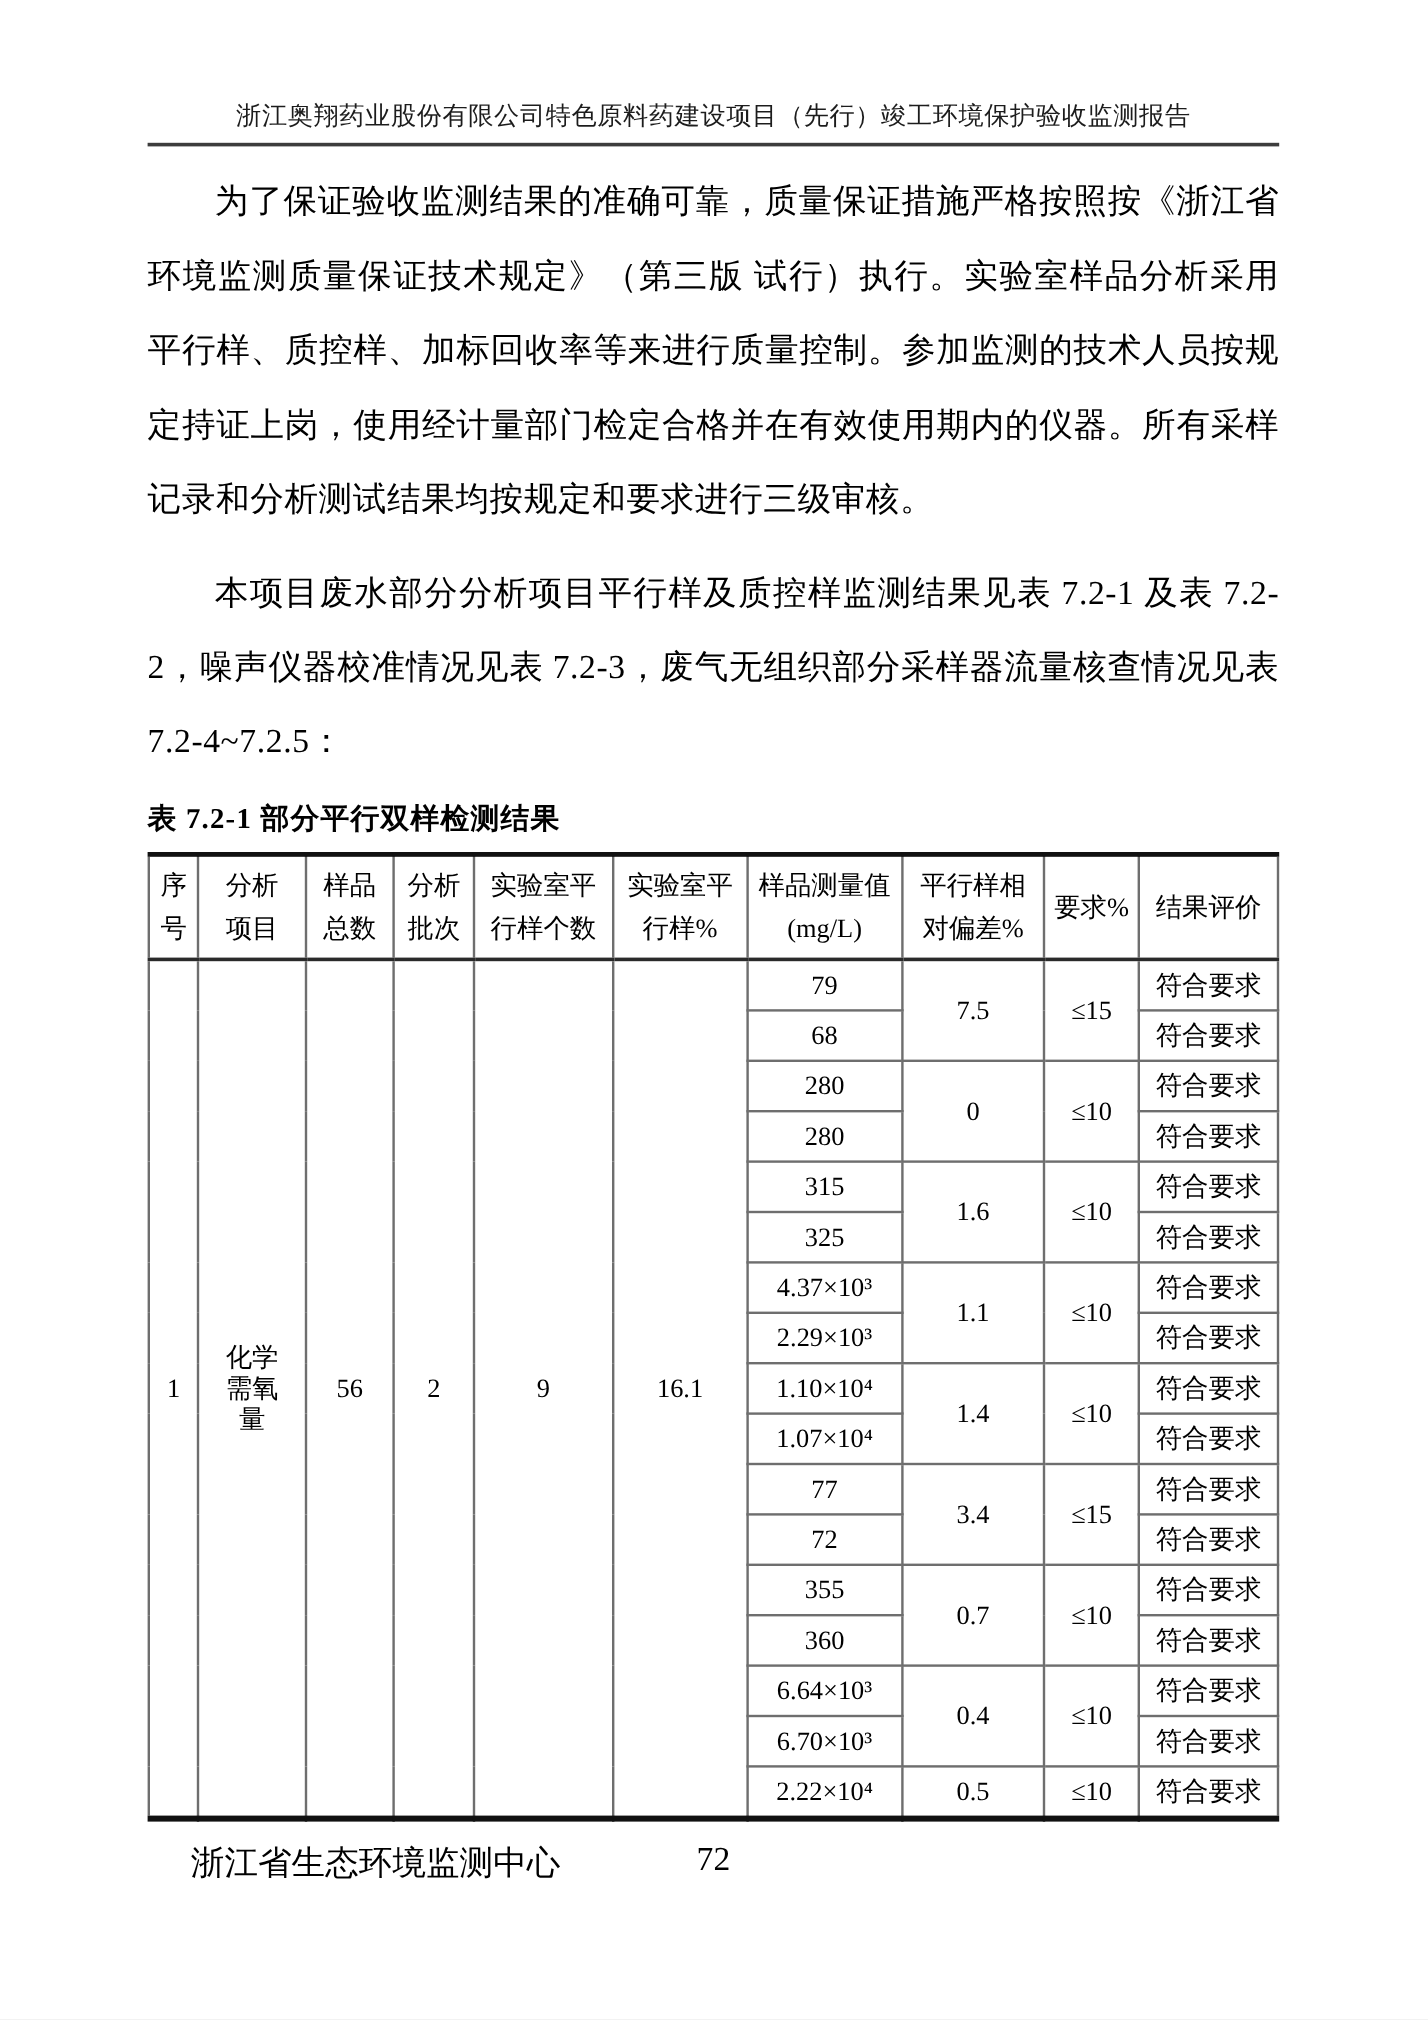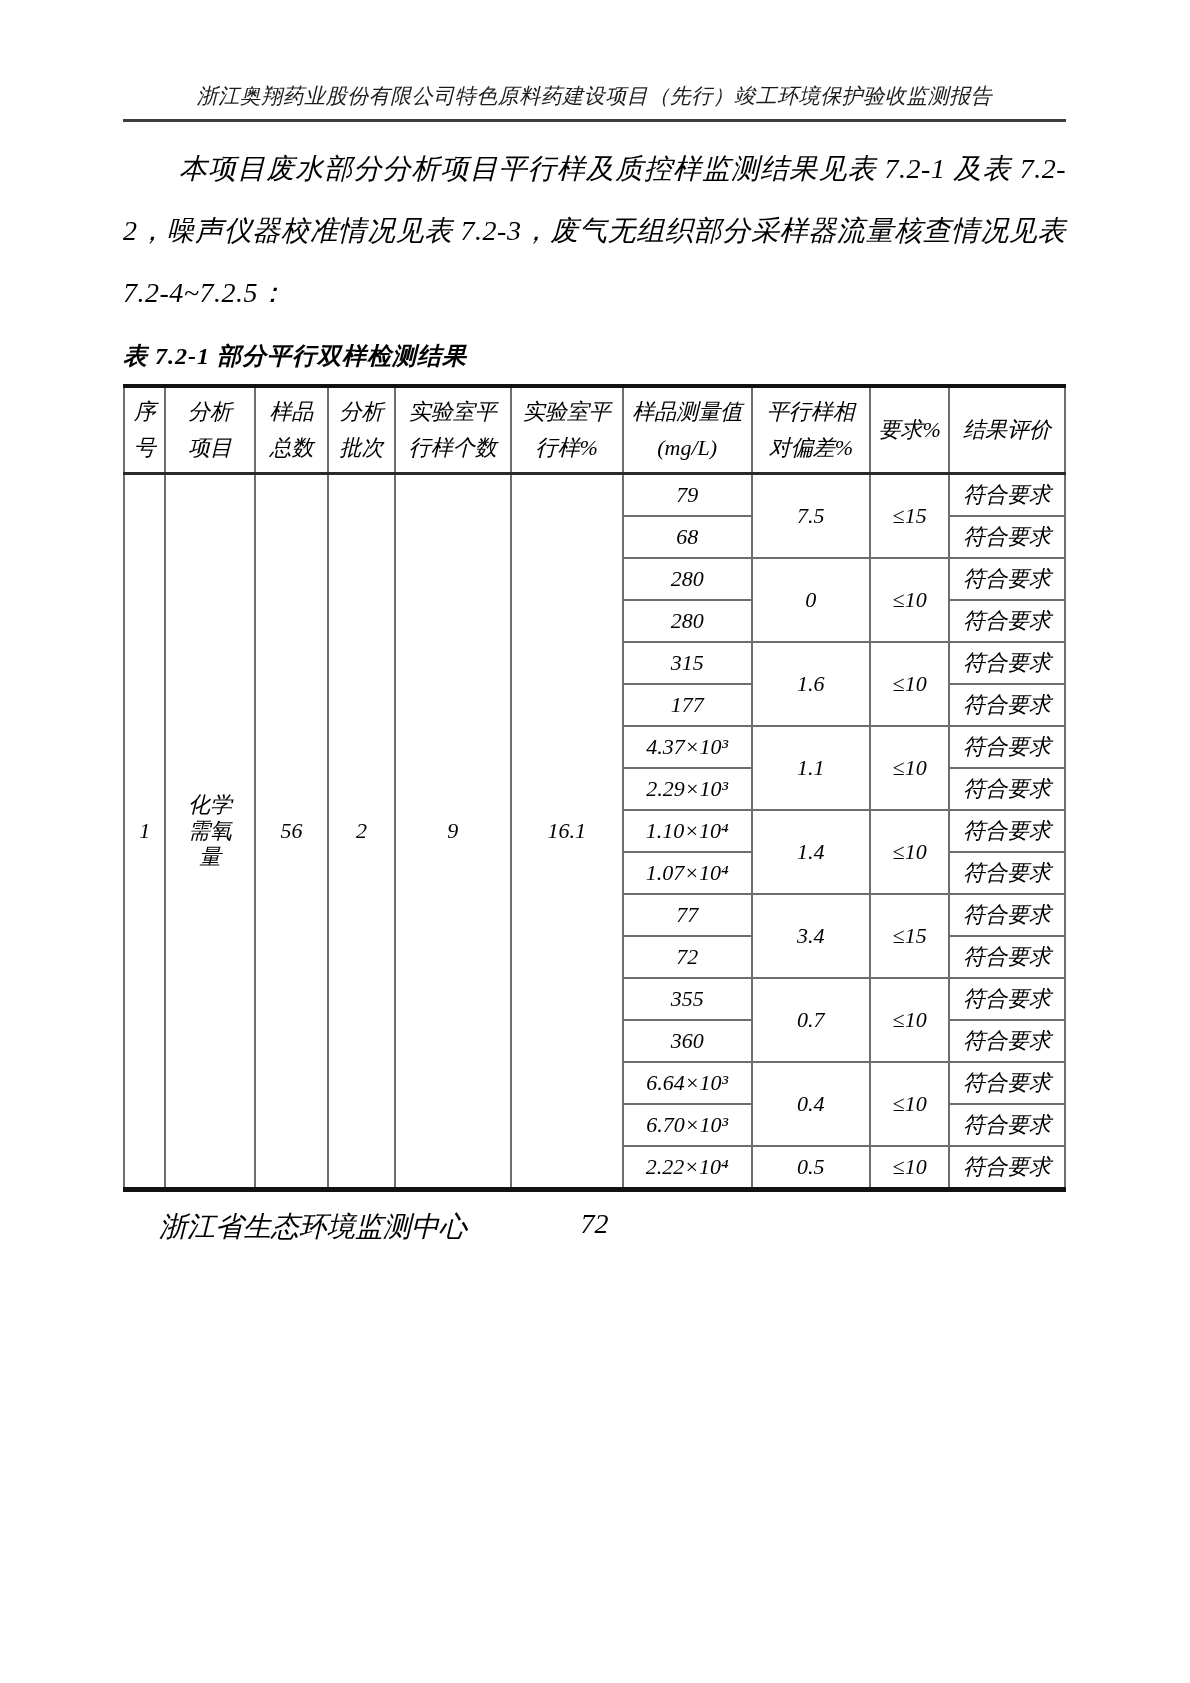--- a/index.html
+++ b/index.html
@@ -1,21 +1,21 @@
 <!DOCTYPE html>
 <html><head>
 <meta charset="utf-8">
 <style>
   html,body{margin:0;padding:0;background:#e8e8e8;}
   .page{
     width:1190px;height:1683px;margin:0 auto;background:#ffffff;
     font-family:"Liberation Serif","DejaVu Serif",serif;color:#000;
     position:relative;box-sizing:border-box;overflow:hidden;
   }
-  .content{position:absolute;left:123px;width:943px;top:0;font-style:italic;}
+  .content{position:absolute;left:123px;width:943px;top:0;}
   .doc-header-title{
     padding-top:82px;text-align:center;font-size:21px;color:#1c1c1c;
     letter-spacing:0.5px;white-space:nowrap;
   }
   .doc-header-rule{margin-top:9px;border-bottom:3px solid #3d3d3d;height:0;}
   .section-heading{
     margin:34px 0 0 0;font-size:30px;font-weight:bold;letter-spacing:1px;
   }
   .para{
     margin:16px 0 0 0;font-size:28px;line-height:62px;
@@ -48,20 +48,21 @@
 </head>
 <body>
 
 <div class="page">
   <div class="content">
 
     <div class="doc-header-title">浙江奥翔药业股份有限公司特色原料药建设项目（先行）竣工环境保护验收监测报告</div>
     <div class="doc-header-rule"></div>
 
 
+    <p class="para">为了保证验收监测结果的准确可靠，质量保证措施严格按照按《浙江省环境监测质量保证技术规定》（第三版  试行）执行。实验室样品分析采用平行样、质控样、加标回收率等来进行质量控制。参加监测的技术人员按规定持证上岗，使用经计量部门检定合格并在有效使用期内的仪器。所有采样记录和分析测试结果均按规定和要求进行三级审核。</p>
     <p class="para">本项目废水部分分析项目平行样及质控样监测结果见表 7.2-1 及表 7.2-2，噪声仪器校准情况见表 7.2-3，废气无组织部分采样器流量核查情况见表 7.2-4~7.2.5：</p>
 
     <div class="table-title">表 7.2-1  部分平行双样检测结果</div>
 
     <table class="results">
       <colgroup>
         <col style="width:4.4%">
           <col style="width:9.5%">
           <col style="width:7.8%">
         <col style="width:7.1%">
@@ -123,21 +124,21 @@
             <td>280</td>
             <td>符合要求</td>
           </tr>
           <tr>
             <td>315</td>
             <td rowspan="2">1.6</td>
             <td rowspan="2">≤10</td>
             <td>符合要求</td>
           </tr>
           <tr>
-            <td>177</td>
+            <td>325</td>
             <td>符合要求</td>
           </tr>
           <tr>
             <td>4.37×10³</td>
             <td rowspan="2">1.1</td>
             <td rowspan="2">≤10</td>
             <td>符合要求</td>
           </tr>
           <tr>
             <td>2.29×10³</td>

